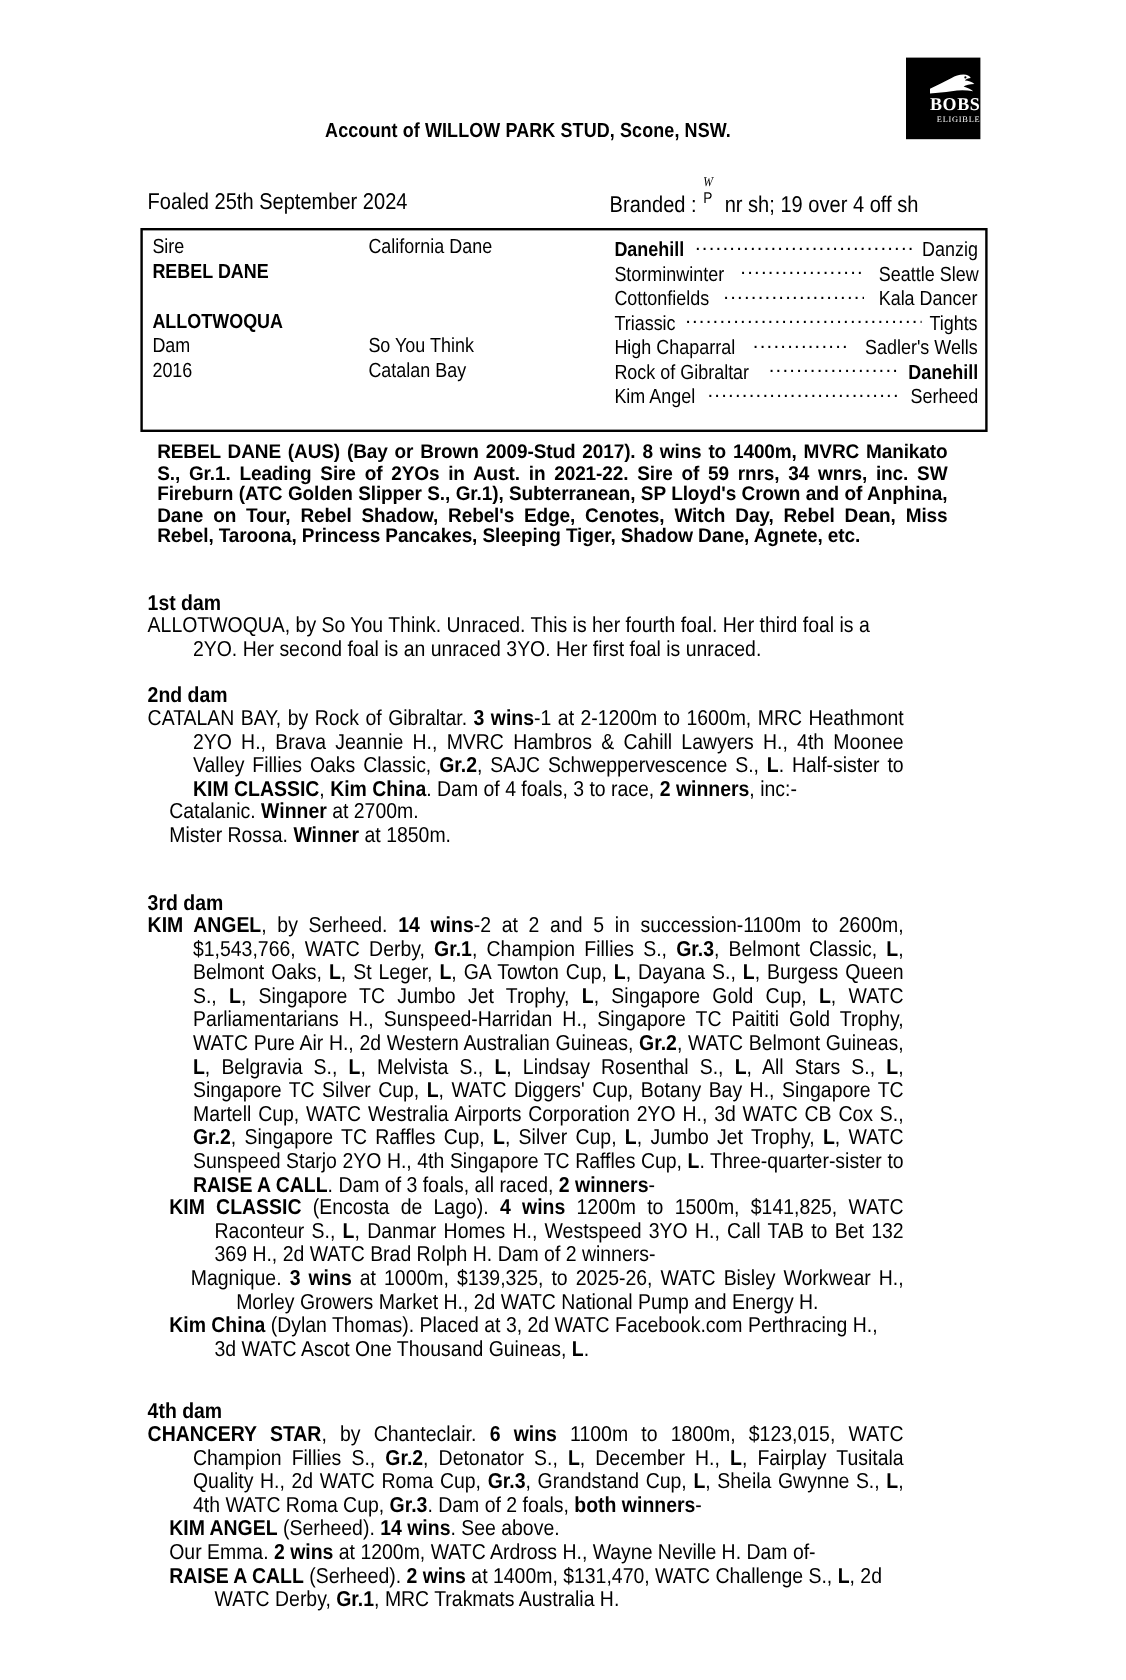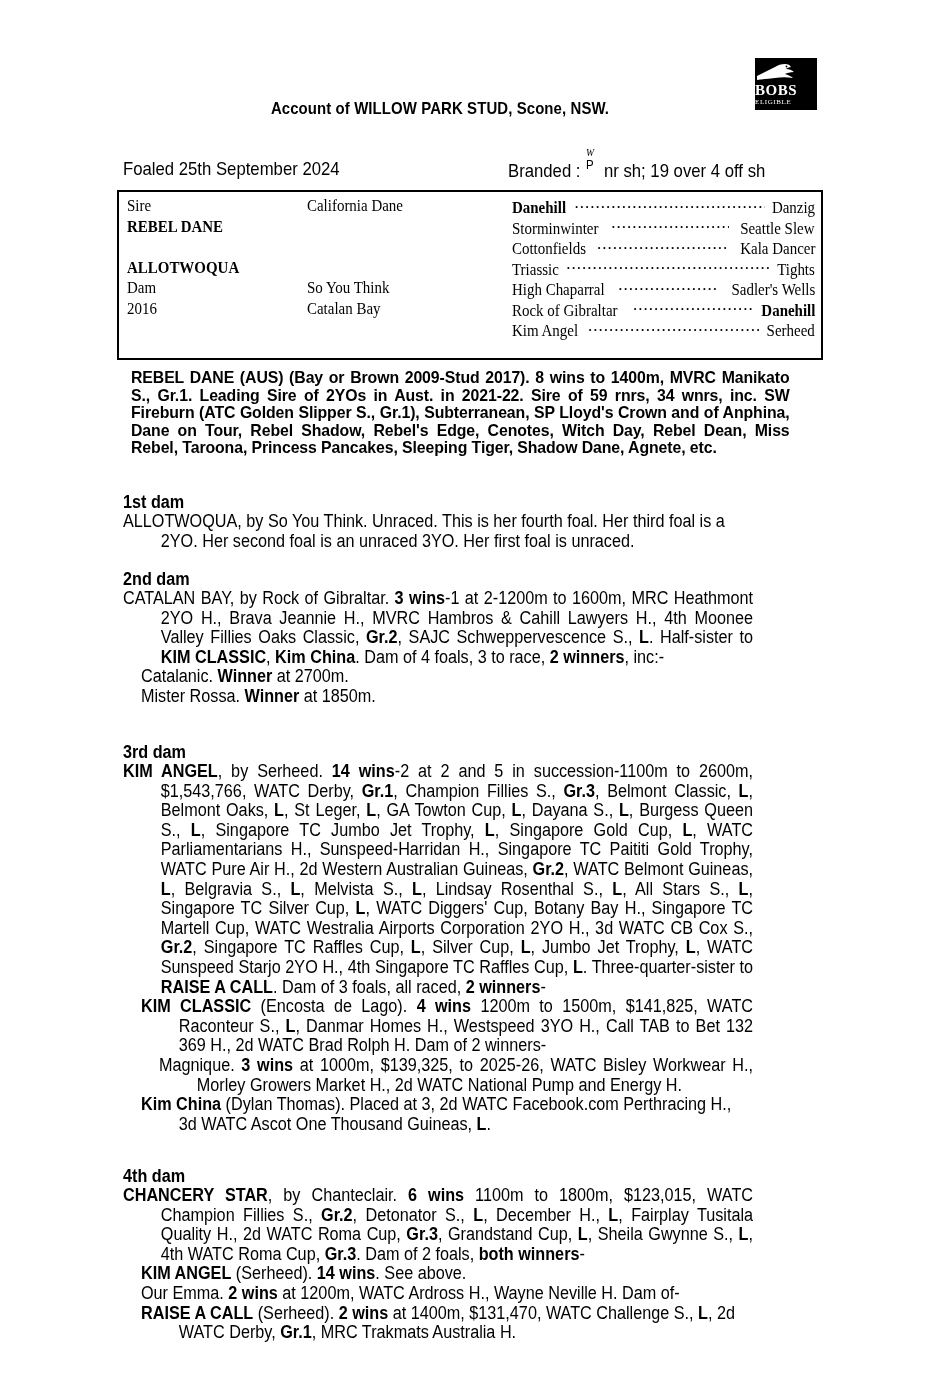--- a/index.html
+++ b/index.html
@@ -19,28 +19,28 @@
     position: relative;
     width: 938px;
     height: 1400px;
     box-sizing: border-box;
     padding: 0;
   }
 
   
   .bobs-logo {
     position: absolute;
-    top: 58px;
+    top: 48px;
     left: 755px;
     width: 62px;
-    height: 52px;
+    height: 68px;
     background: #000000;
     display: flex;
     flex-direction: column;
-    align-items: flex-start;
+    align-items: flex-end;
     justify-content: center;
   }
   .bobs-mark { width: 44px; height: 20px; display:block; }
   .bobs-word {
     color: #ffffff;
     font-family: "Liberation Serif", serif;
     font-weight: bold;
     font-size: 15px;
     line-height: 15px;
     letter-spacing: 0.5px;
@@ -163,21 +163,20 @@
 
   
   .ped-table {
     position: absolute;
     top: 190px;
     left: 117px;
     width: 706px;
     height: 170px;
     border: 2px solid #000;
     box-sizing: border-box;
-    font-family: Liberation Serif, serif;
   }
   .ped-grid {
     position: relative;
     width: 100%;
     height: 100%;
     padding: 4px 6px 0 8px;
     box-sizing: border-box;
   }
   .ped-row {
     position: relative;

